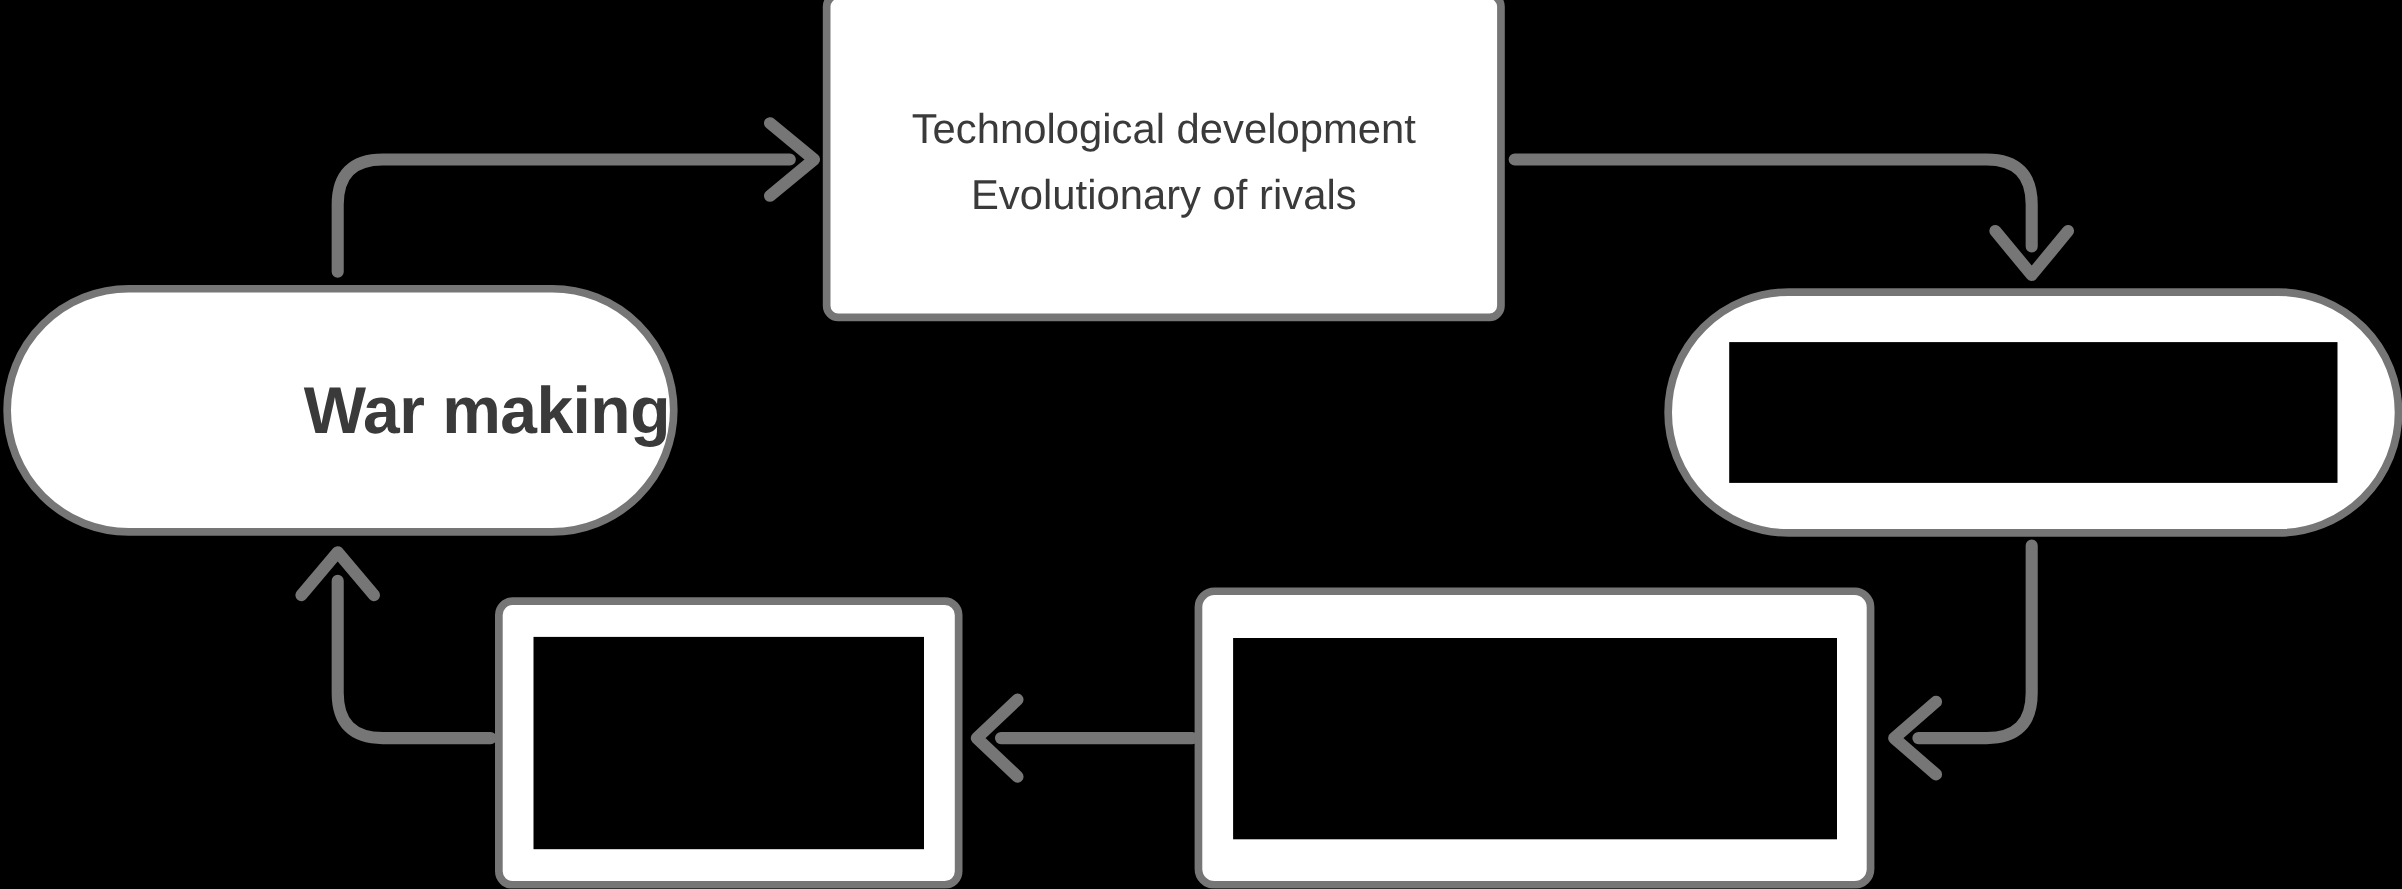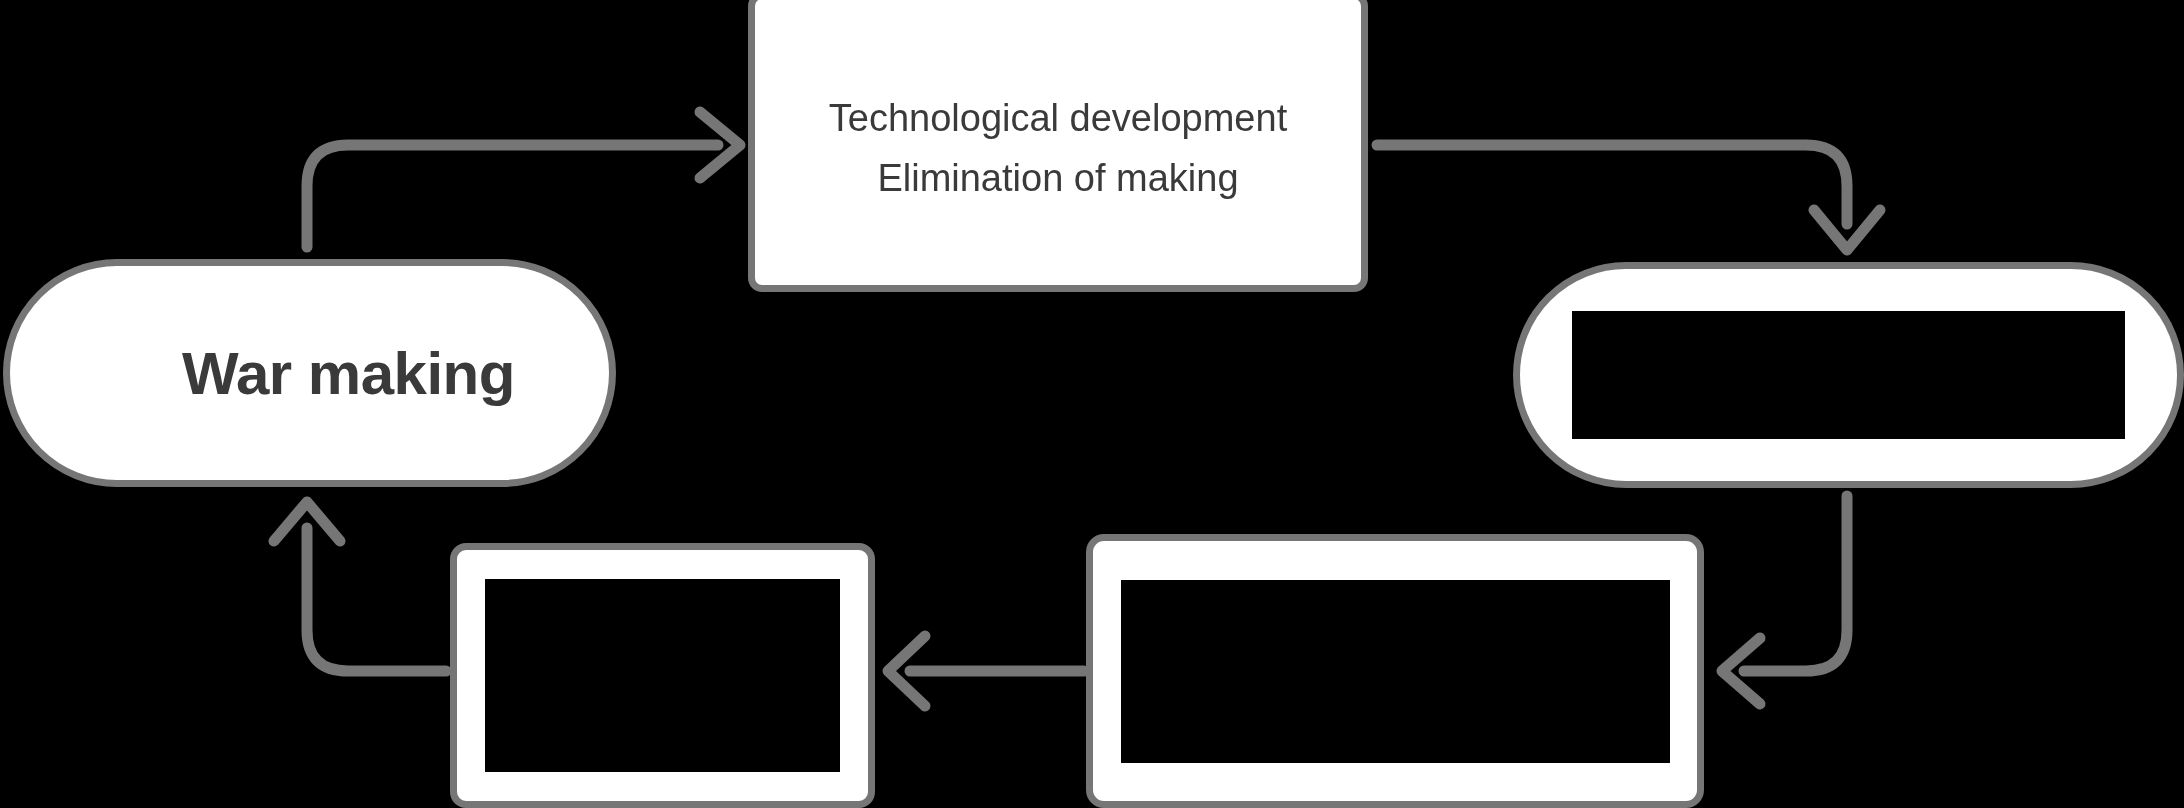--- a/index.html
+++ b/index.html
@@ -37,20 +37,21 @@
     z-index: 2;
   }
 
   
   #node-war-making {
     left: 3px;
     top: 259px;
     width: 613px;
     height: 228px;
     border-radius: 116px;
+    justify-content: flex-end;
   }
   #node-war-making .node-label {
     font-size: 60px;
     font-weight: bold;
     color: #3a3a3a;
     letter-spacing: -0.5px;
     white-space: nowrap;
     padding-left: 78px;
   }
 
@@ -147,21 +148,21 @@
       <polyline points="274,541 307,502 340,541" fill="none" stroke="#767676" stroke-width="11" stroke-linecap="round" stroke-linejoin="round"></polyline>
     </g>
   </svg>
 
   <div class="node" id="node-war-making">
     <span class="node-label">War making</span>
   </div>
 
   <div class="node" id="node-drivers">
     <span class="driver-line">Technological development</span>
-    <span class="driver-line">Elimination of making</span>
+    <span class="driver-line">Evolutionary of rivals</span>
   </div>
 
   <div class="node" id="node-right">
     <div class="redaction"></div>
   </div>
 
   <div class="node" id="node-bottom-middle">
     <div class="redaction"></div>
   </div>
 

